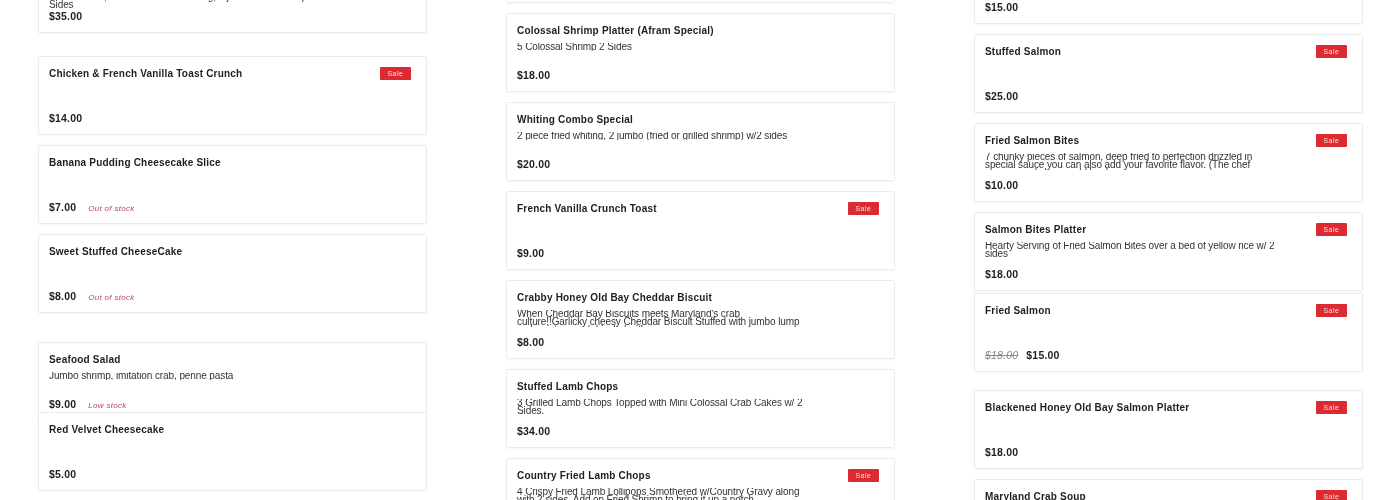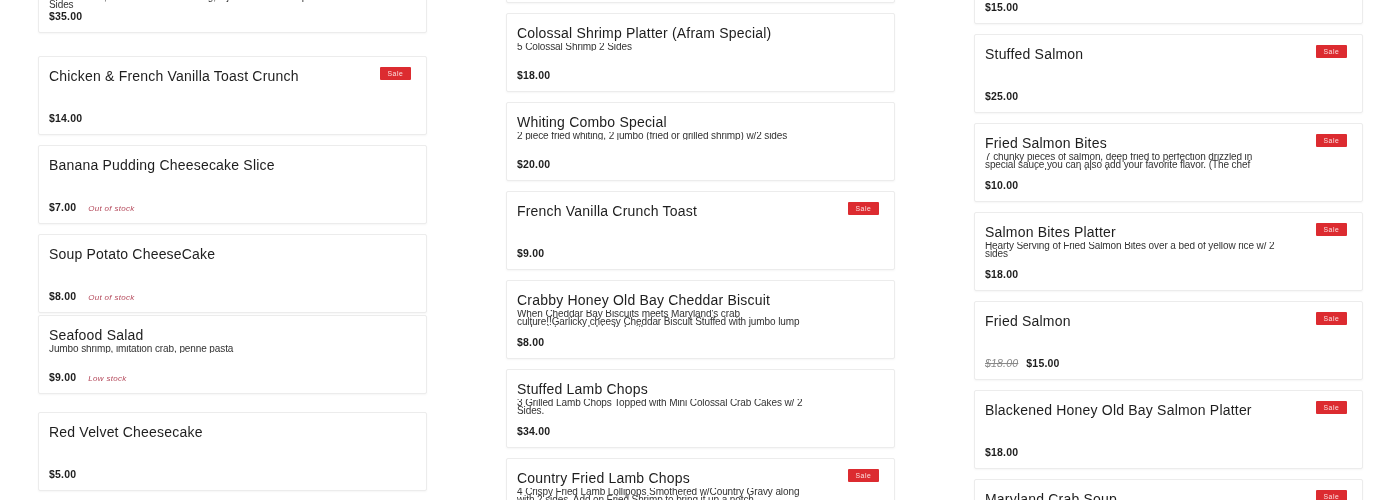--- a/index.html
+++ b/index.html
@@ -10,21 +10,21 @@
   .col-mid { left: 506px; }
   .col-right { left: 974px; }
   .card {
     position: absolute; left: 0; width: 389px; height: 79px;
     background: #fff; border: 1px solid #ececec; border-radius: 2px;
     box-shadow: 0 1px 2px rgba(0,0,0,0.04);
     padding: 0 10px;
   }
   .card-title {
     position: absolute; left: 10px; top: 11px;
-    font-size: 14px; font-weight: normal; letter-spacing: 0.2px; color: #1e1e1e;
+    font-size: 10px; font-weight: bold; letter-spacing: 0.2px; color: #1e1e1e;
     white-space: nowrap;
   }
   .card-desc {
     position: absolute; left: 10px; top: 29px; width: 290px;
     font-size: 10px; line-height: 8px; color: #333; letter-spacing: -0.1px;
     overflow: hidden; max-height: 17px;
   }
   .card-price-row {
     position: absolute; left: 10px; top: 55px; display: flex; align-items: baseline; gap: 8px;
   }
@@ -56,27 +56,27 @@
       <div class="badge" style="background: rgb(220, 43, 48);">Sale</div>
     </div>
     <div class="card" style="top: 145px;">
       <div class="card-title">Banana Pudding Cheesecake Slice</div>
       <div class="card-price-row">
         <span class="price">$7.00</span>
         <span class="stock">Out of stock</span>
       </div>
     </div>
     <div class="card" style="top: 234px;">
-      <div class="card-title">Soup Potato CheeseCake</div>
+      <div class="card-title">Sweet Stuffed CheeseCake</div>
       <div class="card-price-row">
         <span class="price">$8.00</span>
         <span class="stock">Out of stock</span>
       </div>
     </div>
-    <div class="card" style="top: 315px;">
+    <div class="card" style="top: 342px;">
       <div class="card-title">Seafood Salad</div>
       <div class="card-desc">Jumbo shrimp, imitation crab, penne pasta</div>
       <div class="card-price-row">
         <span class="price">$9.00</span>
         <span class="stock">Low stock</span>
       </div>
     </div>
     <div class="card" style="top: 412px;">
       <div class="card-title">Red Velvet Cheesecake</div>
       <div class="card-price-row">
@@ -154,21 +154,21 @@
       <div class="badge" style="background: rgb(220, 43, 48);">Sale</div>
     </div>
     <div class="card" style="top: 212px;">
       <div class="card-title">Salmon Bites Platter</div>
       <div class="card-desc">Hearty Serving of Fried Salmon Bites over a bed of yellow rice w/ 2 sides</div>
       <div class="card-price-row">
         <span class="price">$18.00</span>
       </div>
       <div class="badge" style="background: rgb(220, 43, 48);">Sale</div>
     </div>
-    <div class="card" style="top: 301px;">
+    <div class="card" style="top: 293px;">
       <div class="card-title">Fried Salmon</div>
       <div class="card-price-row">
         <span class="price-old">$18.00</span>
         <span class="price">$15.00</span>
       </div>
       <div class="badge" style="background: rgb(220, 43, 48);">Sale</div>
     </div>
     <div class="card" style="top: 390px;">
       <div class="card-title">Blackened Honey Old Bay Salmon Platter</div>
       <div class="card-price-row">

